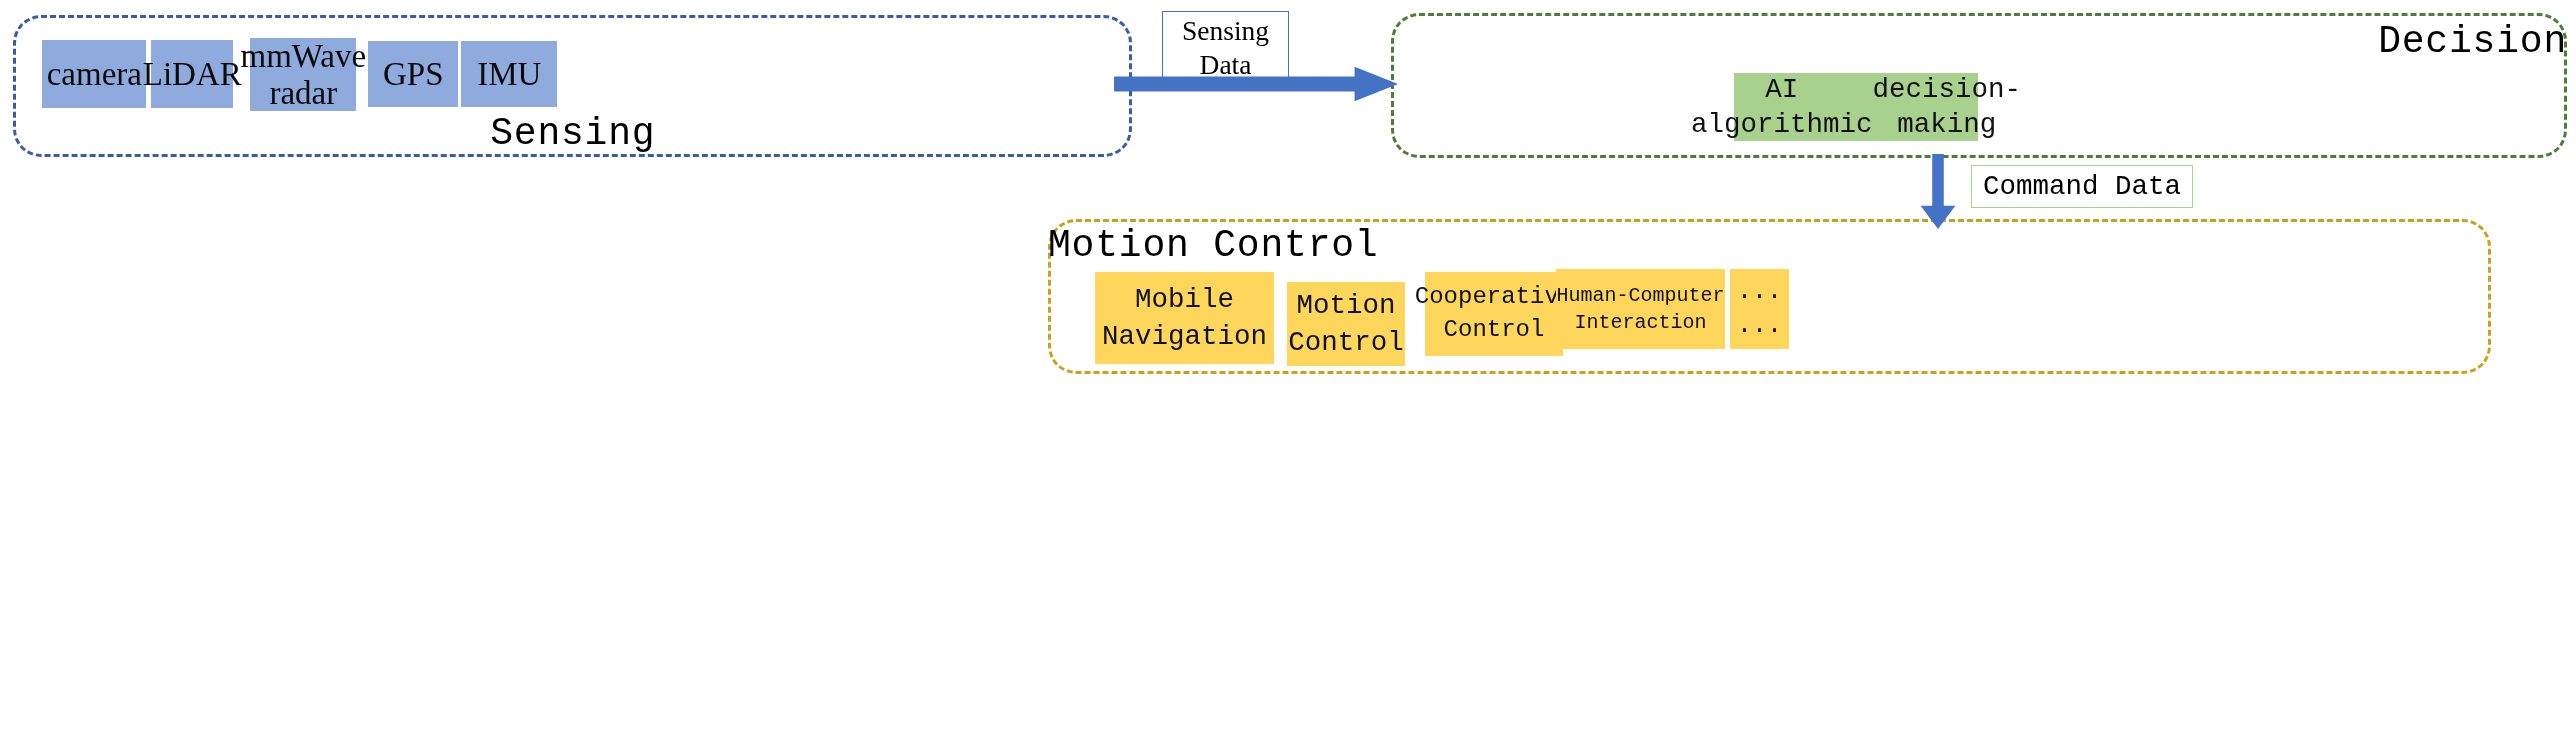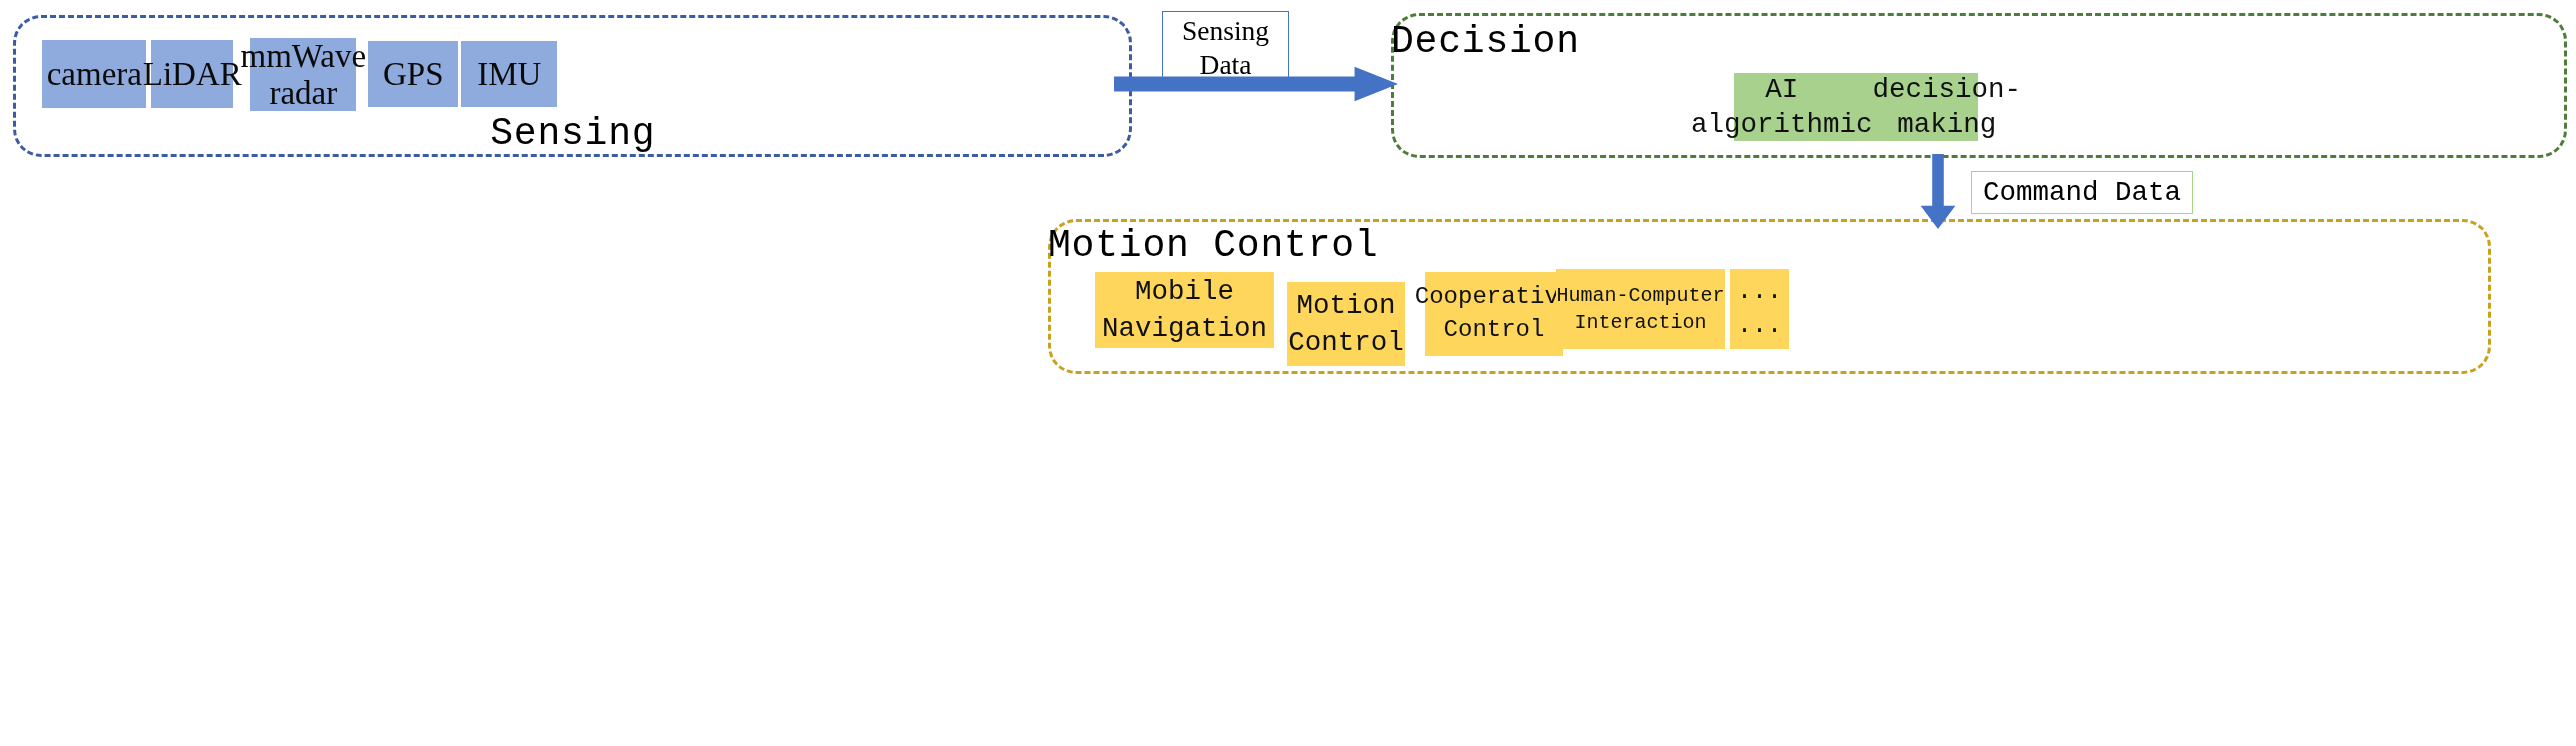--- a/index.html
+++ b/index.html
@@ -21,30 +21,30 @@
   
   #sensing-data-label{position:absolute;left:1162px;top:11px;width:127px;height:73px;
     border:1.7px solid #4472C4;background:#ffffff;display:flex;align-items:center;
     justify-content:center;text-align:center;font-family:"Liberation Serif", serif;
     font-size:27.5px;line-height:1.22;color:#000;box-sizing:border-box;z-index:4;}
   #sensing-arrow{position:absolute;left:1114px;top:65px;width:284px;height:38px;z-index:5;}
 
   
   #decision-panel{left:1391px;top:13.3px;width:1176px;height:145px;
     border:3.3px dashed #4E7C3A;}
-  #decision-title{left:1391px;top:20px;width:1176px;text-align:left;
+  #decision-title{left:1391px;top:20px;width:1176px;text-align:right;
     font-family:"Liberation Mono", monospace;font-size:38px;letter-spacing:0.8px;}
   #ai-box{position:absolute;left:1734px;top:73px;width:244px;height:68px;
     background:#A9D18E;display:flex;flex-direction:row;align-items:center;
     justify-content:center;text-align:center;font-family:"Liberation Mono", monospace;
     font-size:27.5px;line-height:1.28;color:#101010;}
 
   
   #command-arrow{position:absolute;left:1919px;top:154px;width:38px;height:75px;z-index:5;}
-  #command-data-label{position:absolute;left:1971px;top:171px;width:222px;height:43px;
+  #command-data-label{position:absolute;left:1971px;top:165px;width:222px;height:43px;
     border:1.7px solid #A5D78A;background:#ffffff;display:flex;align-items:center;
     justify-content:center;font-family:"Liberation Mono", monospace;font-size:27.5px;
     color:#000;box-sizing:border-box;z-index:4;}
 
   
   #motion-panel{left:1048px;top:219px;width:1443px;height:155px;
     border:3.3px dashed #C8A21C;}
   #motion-title{left:1048px;top:224px;width:1443px;text-align:left;
     font-family:"Liberation Mono", monospace;font-size:38px;letter-spacing:0.8px;}
   .motion-row{position:absolute;left:1048px;top:219px;width:1443px;height:155px;}
@@ -102,21 +102,21 @@
 </svg>
 
 <div id="command-data-label">
   <span>Command Data</span>
 </div>
 
 <div class="panel" id="motion-panel"></div>
 <div class="panel-title" id="motion-title">Motion Control</div>
 
 <div class="motion-row">
-  <div class="motion-box" style="left:47px;top:53px;width:179px;height:76px;font-size:27.5px;">
+  <div class="motion-box" style="left:47px;top:53px;width:179px;height:92px;font-size:27.5px;">
     <span>Mobile</span>
     <span>Navigation</span>
   </div>
   <div class="motion-box" style="left:239px;top:63px;width:118px;height:84px;font-size:27.5px;">
     <span>Motion</span>
     <span>Control</span>
   </div>
   <div class="motion-box" style="left:377px;top:53px;width:138px;height:84px;font-size:24px;">
     <span>Cooperative</span>
     <span>Control</span>

